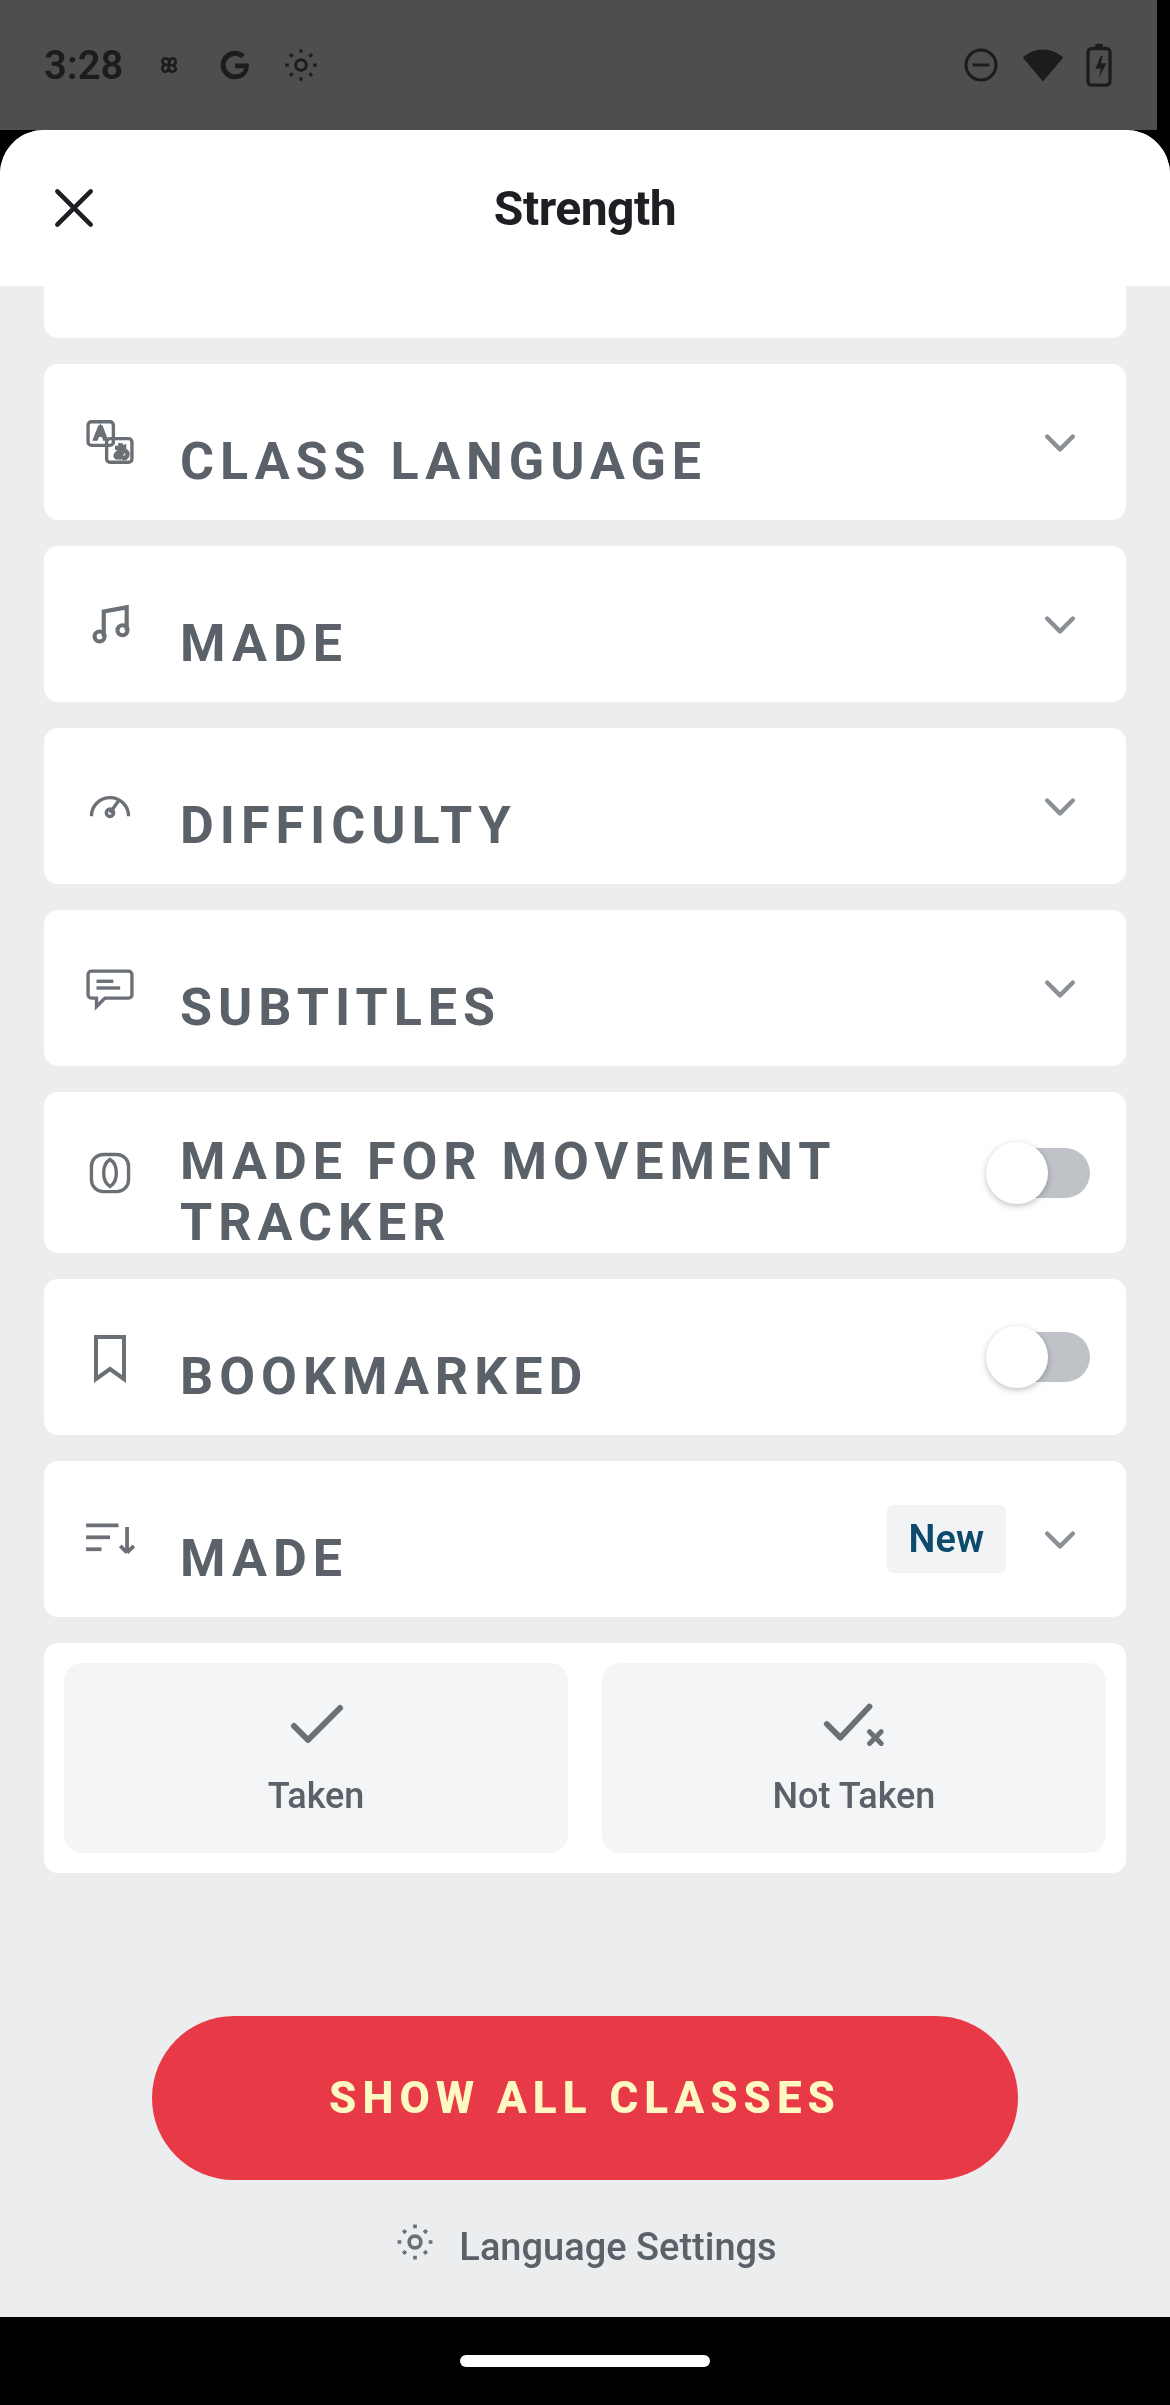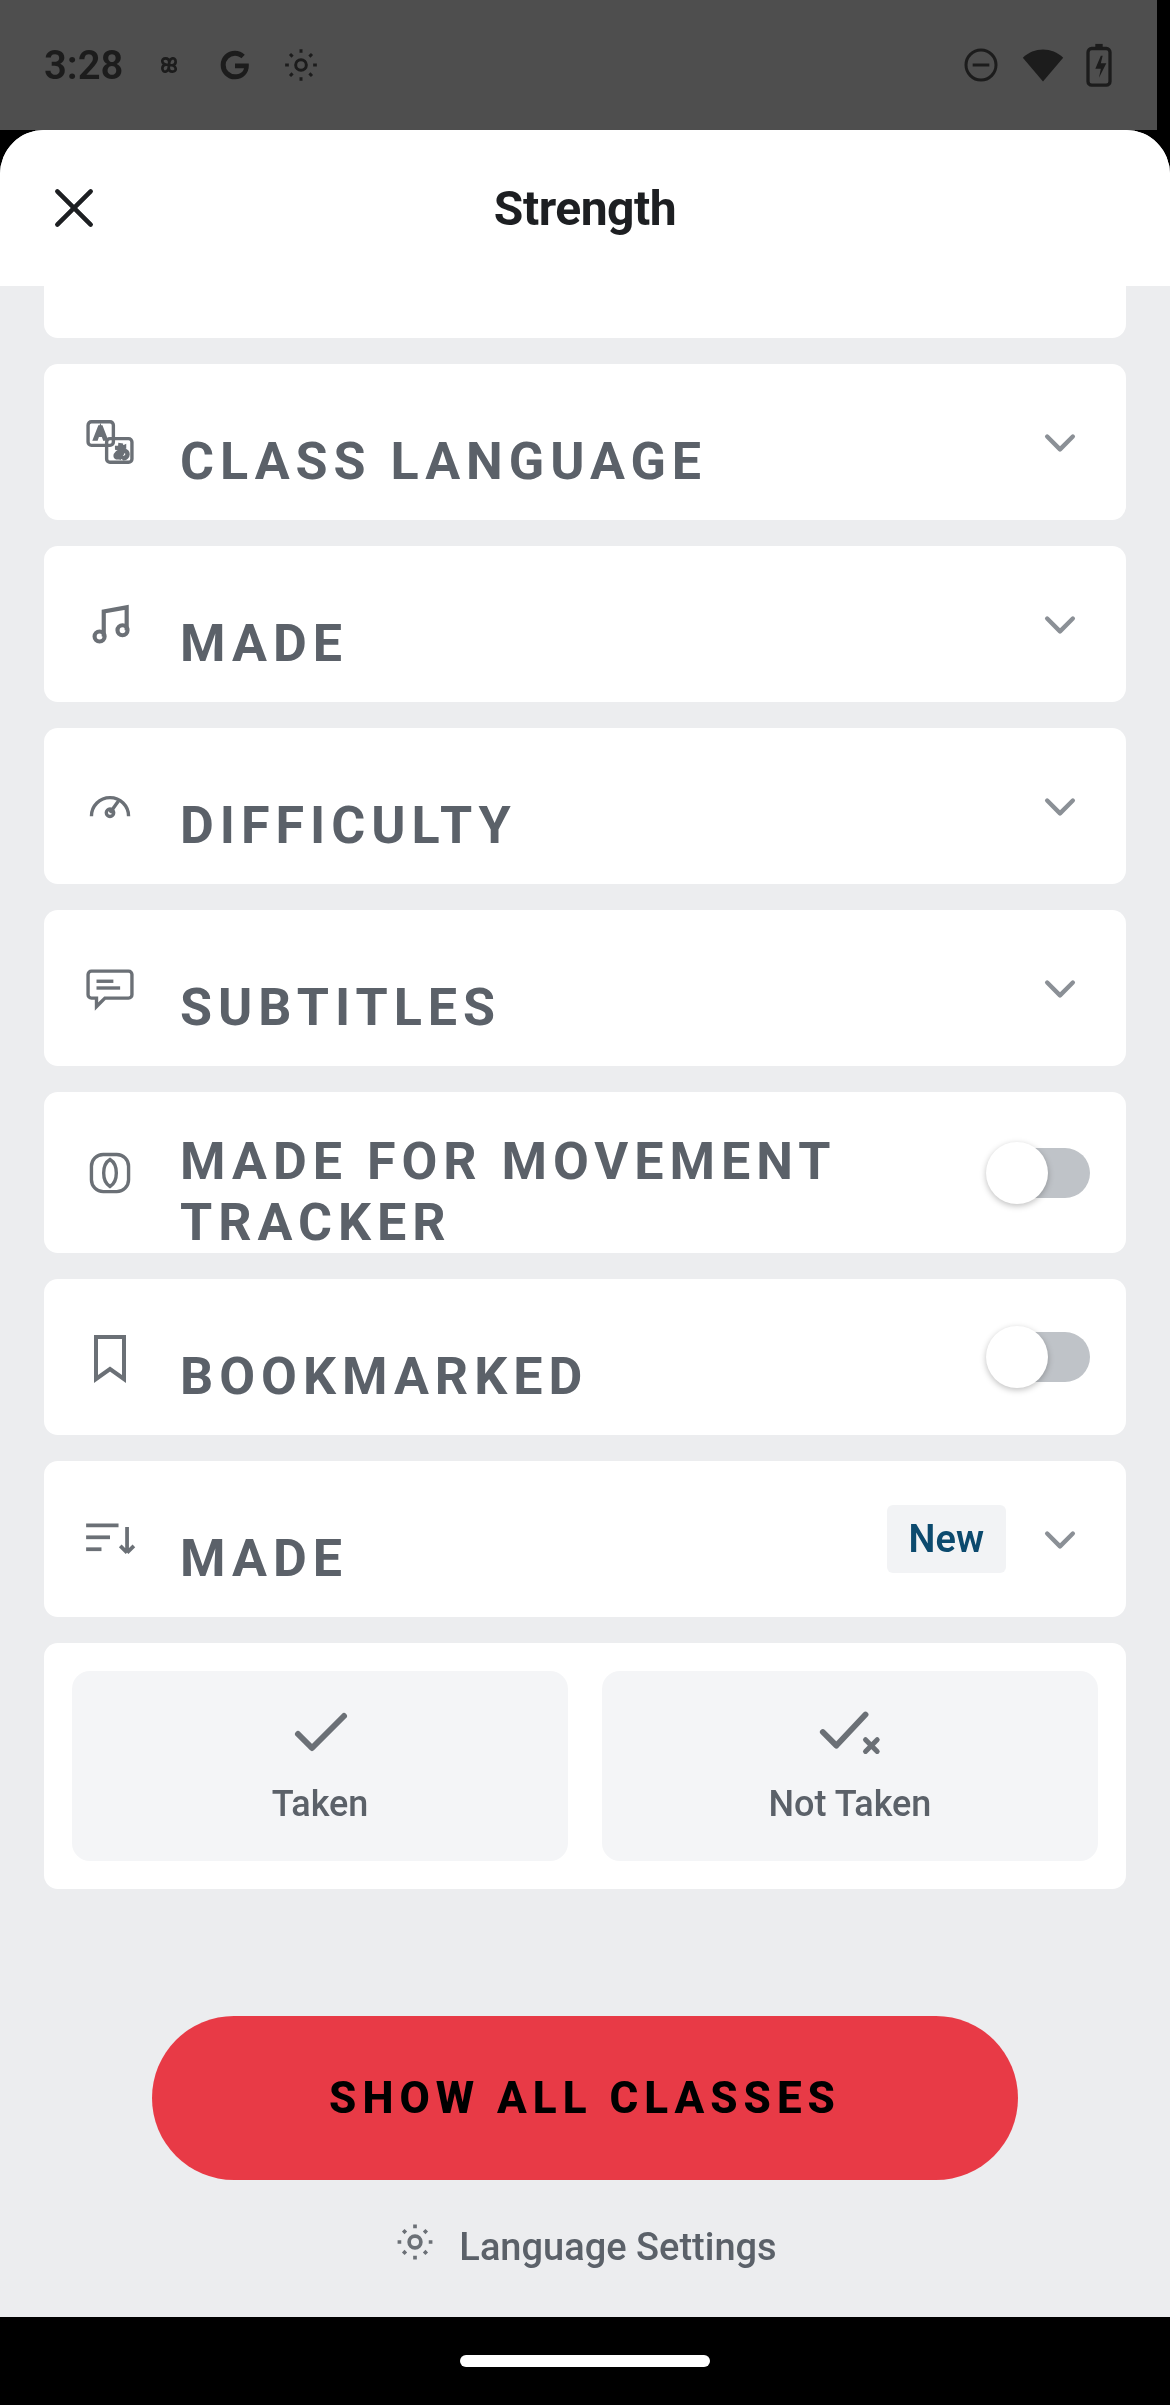--- a/index.html
+++ b/index.html
@@ -52,32 +52,32 @@
       font-size: 38px; font-weight: 600; color:#0c4a6e; margin-right: 24px;
     }
 
     
     .switch { position: relative; width: 98px; height: 50px; background:#bfc3c8; border-radius: 40px; flex-shrink:0; }
     .switch::after { content:""; position:absolute; left:-6px; top:-6px; width:62px; height:62px; background:#fff; border-radius:50%; box-shadow:0 2px 6px rgba(0,0,0,.25);}
 
     
     .taken-card {
       background:#fff; border-radius:14px; margin-top:26px;
-      padding: 28px; display:flex; gap:34px;
+      padding: 20px; display:flex; gap:34px;
     }
     .taken-btn {
       flex:1; background:#f4f5f7; border-radius:18px; height:190px;
       display:flex; flex-direction:column; align-items:center; justify-content:center; gap:22px;
     }
     .taken-btn .tl { font-size:36px; color:#5b6169; font-weight:500; }
 
     
     .footer { padding: 36px 44px 44px; display:flex; flex-direction:column; align-items:center; gap:40px; }
     .show-all {
-      background:#e83a46; color:#000000; font-weight:800; letter-spacing:6px; font-size:44px;
+      background:#e83a46; color:#fef9c3; font-weight:800; letter-spacing:6px; font-size:44px;
       padding: 56px 80px; border-radius: 100px; width: 80%; text-align:center;
     }
     .lang-settings { display:flex; align-items:center; gap:22px; color:#5b6169; font-size:38px; font-weight:500; }
 
     
     .nav-bar { position:absolute; left:0; right:0; bottom:0; height:88px; background:#000; display:flex; align-items:center; justify-content:center; }
     .nav-pill { width: 250px; height: 12px; background:#fff; border-radius: 20px; }
 
     .grey-stroke { stroke:#6b7076; }
   </style>

